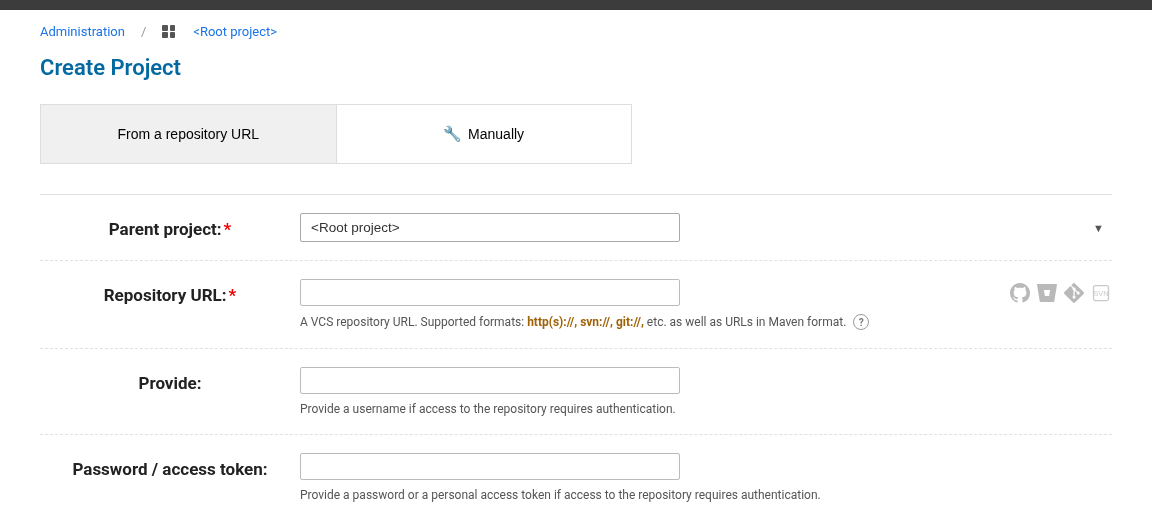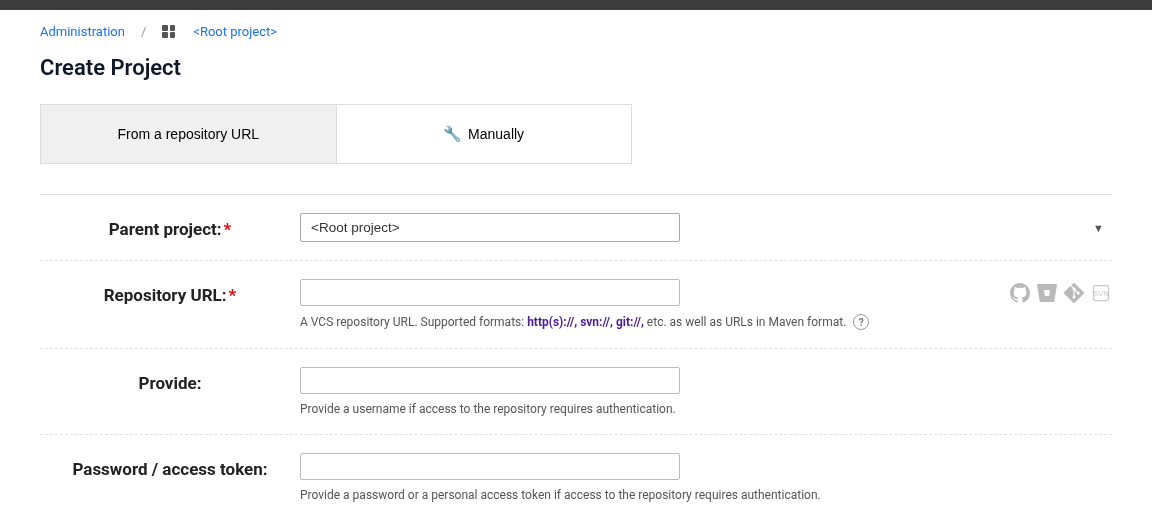--- a/index.html
+++ b/index.html
@@ -37,21 +37,21 @@
     .breadcrumb .grid-icon span {
       background: #555;
       border-radius: 1px;
     }
     .page-container {
       padding: 10px 40px 40px 40px;
     }
     .page-title {
       font-size: 22px;
       font-weight: 600;
-      color: #0f172a;
+      color: #0369a1;
       margin-bottom: 24px;
     }
     .tab-bar {
       display: flex;
       margin-bottom: 30px;
       border: 1px solid #ddd;
       width: 592px;
     }
     .tab {
       flex: 1;
@@ -140,21 +140,21 @@
       font-size: 13px;
       background: #fff;
     }
     .help-text {
       font-size: 12px;
       color: #555;
       margin-top: 3px;
     }
     .help-text strong {
       font-weight: 700;
-      color: #4c1d95;
+      color: #a16207;
     }
     .repo-icons {
       display: flex;
       gap: 5px;
       align-items: center;
       margin-left: 4px;
     }
     .repo-icon {
       width: 22px;
       height: 22px;

